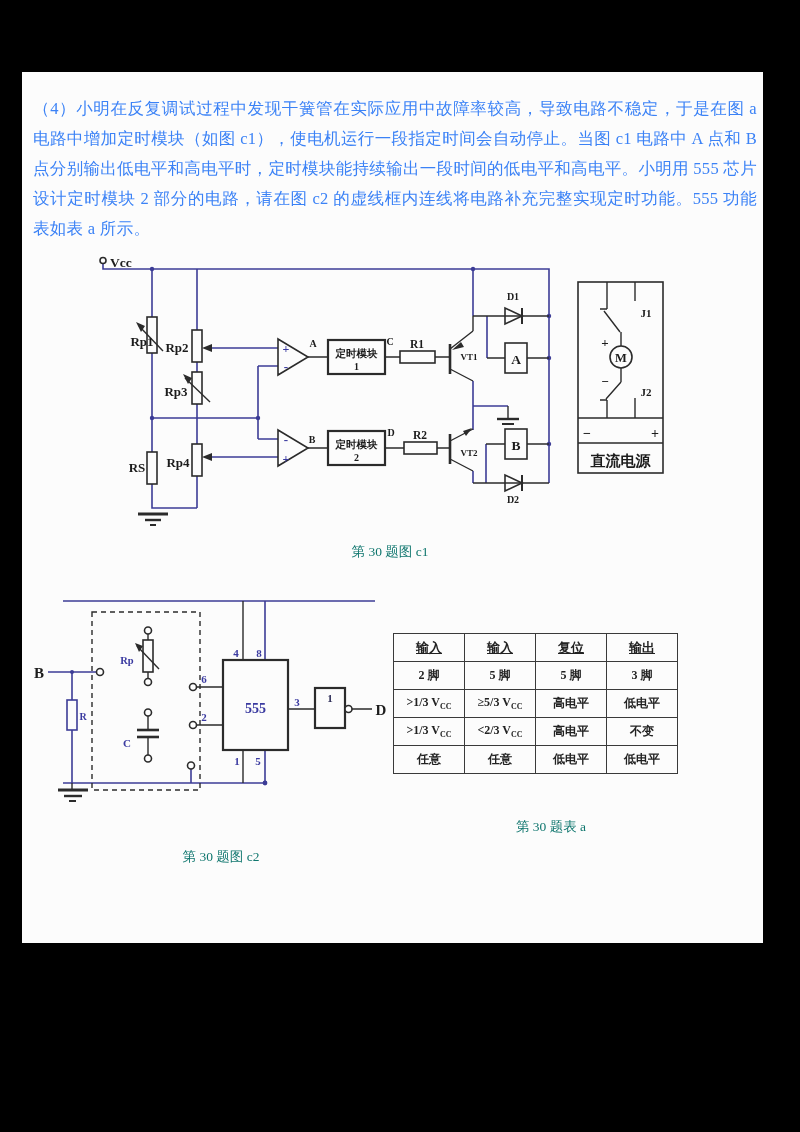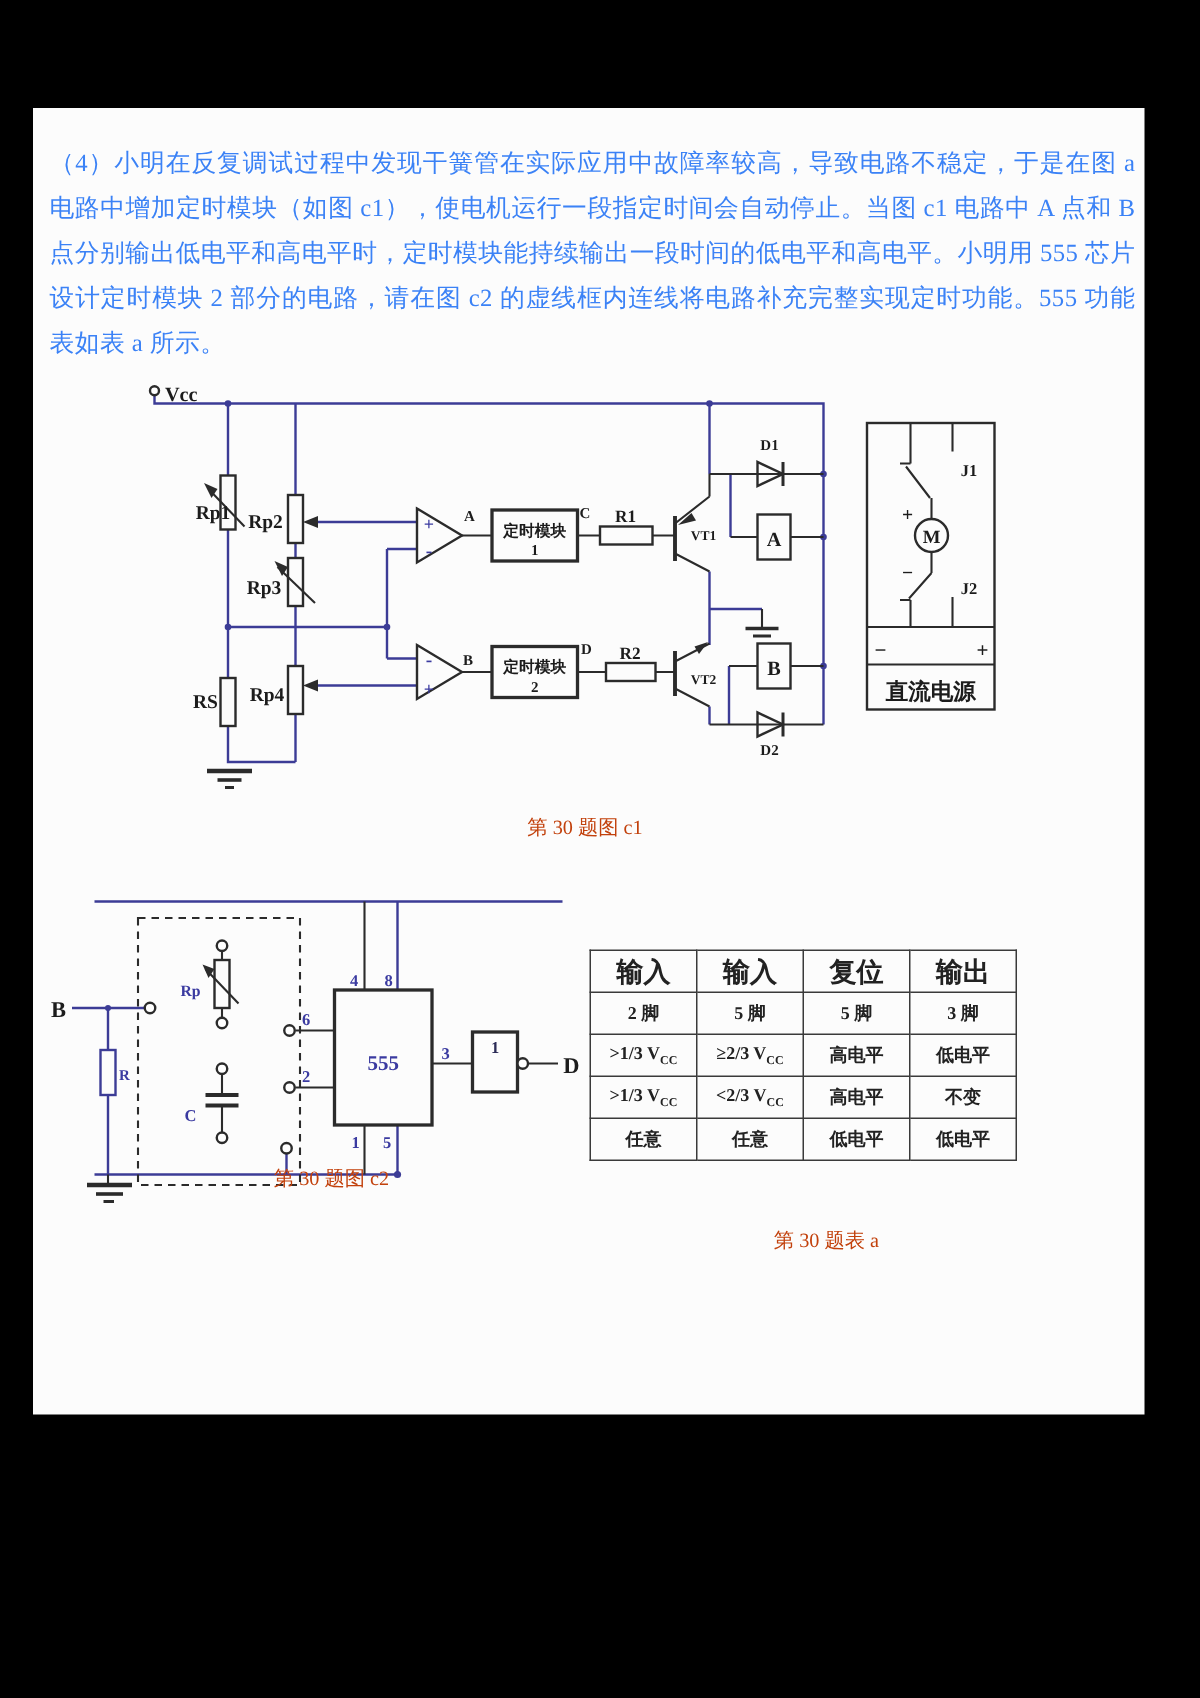--- a/index.html
+++ b/index.html
@@ -1,37 +1,37 @@
 <!DOCTYPE html>
 <html><head>
 <meta charset="utf-8">
 <style>
   html,body{margin:0;padding:0;background:#000;}
   body{width:800px;height:1132px;position:relative;font-family:"Liberation Serif","DejaVu Serif",serif;}
   .page{position:absolute;left:22px;top:72px;width:741px;height:871px;background:#fcfcfc;}
   .para{position:absolute;left:11px;top:22px;width:724px;font-size:16.5px;line-height:30px;
         color:#3b82f6;text-align:justify;margin:0;letter-spacing:0.3px;}
-  .caption{position:absolute;font-size:13.5px;color:#c2410c;text-align:center;}
+  .caption{position:absolute;font-size:13.5px;color:#0f766e;text-align:center;}
   svg{position:absolute;overflow:visible;}
   
   .w{stroke:#3c3c96;stroke-width:1.6;fill:none;}
   .bk{stroke:#2b2b2b;stroke-width:1.4;fill:none;}
   .bk2{stroke:#2b2b2b;stroke-width:2.2;fill:none;}
   .cmp{stroke:#2b2b2b;stroke-width:1.6;fill:none;}
   .cmpb{stroke:#3c3c96;stroke-width:1.6;fill:none;}
   .dot{fill:#3c3c96;}
   .fillk{fill:#2b2b2b;stroke:none;}
   .term{fill:#fff;stroke:#2b2b2b;stroke-width:1.6;}
   .lbl{font-family:"Liberation Serif","DejaVu Serif",serif;font-weight:bold;fill:#1c1c1c;}
   .blu{font-family:"Liberation Serif","DejaVu Serif",serif;font-weight:bold;fill:#3a3aa0;}
   
   .ftable{position:absolute;left:371px;top:561px;border-collapse:collapse;table-layout:fixed;width:280px;}
   .ftable th,.ftable td{border:1px solid #3a3a3a;width:70px;height:27px;text-align:center;
       font-family:"Liberation Serif","DejaVu Serif",serif;font-size:12px;color:#222;font-weight:700;padding:0;}
-  .ftable th{font-weight:bold;font-size:18px;}
+  .ftable th{font-weight:bold;font-size:13px;text-decoration:underline;}
   .ftable sub{font-size:8px;}
 </style>
 </head>
 <body>
 
 <div class="page">
 
   <p class="para">（4）小明在反复调试过程中发现干簧管在实际应用中故障率较高，导致电路不稳定，于是在图 a 电路中增加定时模块（如图 c1），使电机运行一段指定时间会自动停止。当图 c1 电路中 A 点和 B 点分别输出低电平和高电平时，定时模块能持续输出一段时间的低电平和高电平。小明用 555 芯片设计定时模块 2 部分的电路，请在图 c2 的虚线框内连线将电路补充完整实现定时功能。555 功能表如表 a 所示。</p>
 
   <svg style="left:73px;top:176px;" width="575" height="284" viewBox="95 248 575 284">
@@ -260,39 +260,39 @@
     <text class="blu" x="258" y="765" font-size="11" text-anchor="middle">5</text>
 
     <g>
       <rect class="bk2" x="315" y="688" width="30" height="40"></rect>
       <text x="330" y="702" font-size="11" text-anchor="middle" style="font-family:'Liberation Serif','DejaVu Serif',serif;font-weight:bold;fill:#2b2b56;">1</text>
       <circle class="term" cx="348.5" cy="709" r="3.5"></circle>
     </g>
     <text class="lbl" x="381" y="715" font-size="15" text-anchor="middle">D</text>
   </svg>
 
-  <div class="caption" style="left:119px;top:705px;width:160px;">第 30 题图 c2</div>
+  <div class="caption" style="left:119px;top:776px;width:160px;">第 30 题图 c2</div>
 
   <table class="ftable">
     <tbody>
         <tr>
       <th>输入</th>
       <th>输入</th>
       <th>复位</th>
       <th>输出</th>
     </tr>
     <tr>
       <td><span>2 脚</span><sub></sub></td>
       <td><span>5 脚</span><sub></sub></td>
       <td><span>5 脚</span><sub></sub></td>
       <td><span>3 脚</span><sub></sub></td>
     </tr>
     <tr>
       <td><span>&gt;1/3 V</span><sub>CC</sub></td>
-      <td><span>≥2/3 V</span><sub>CC</sub></td>
+      <td><span>≥5/3 V</span><sub>CC</sub></td>
       <td><span>高电平</span><sub></sub></td>
       <td><span>低电平</span><sub></sub></td>
     </tr>
     <tr>
       <td><span>&gt;1/3 V</span><sub>CC</sub></td>
       <td><span>&lt;2/3 V</span><sub>CC</sub></td>
       <td><span>高电平</span><sub></sub></td>
       <td><span>不变</span><sub></sub></td>
     </tr>
     <tr>

